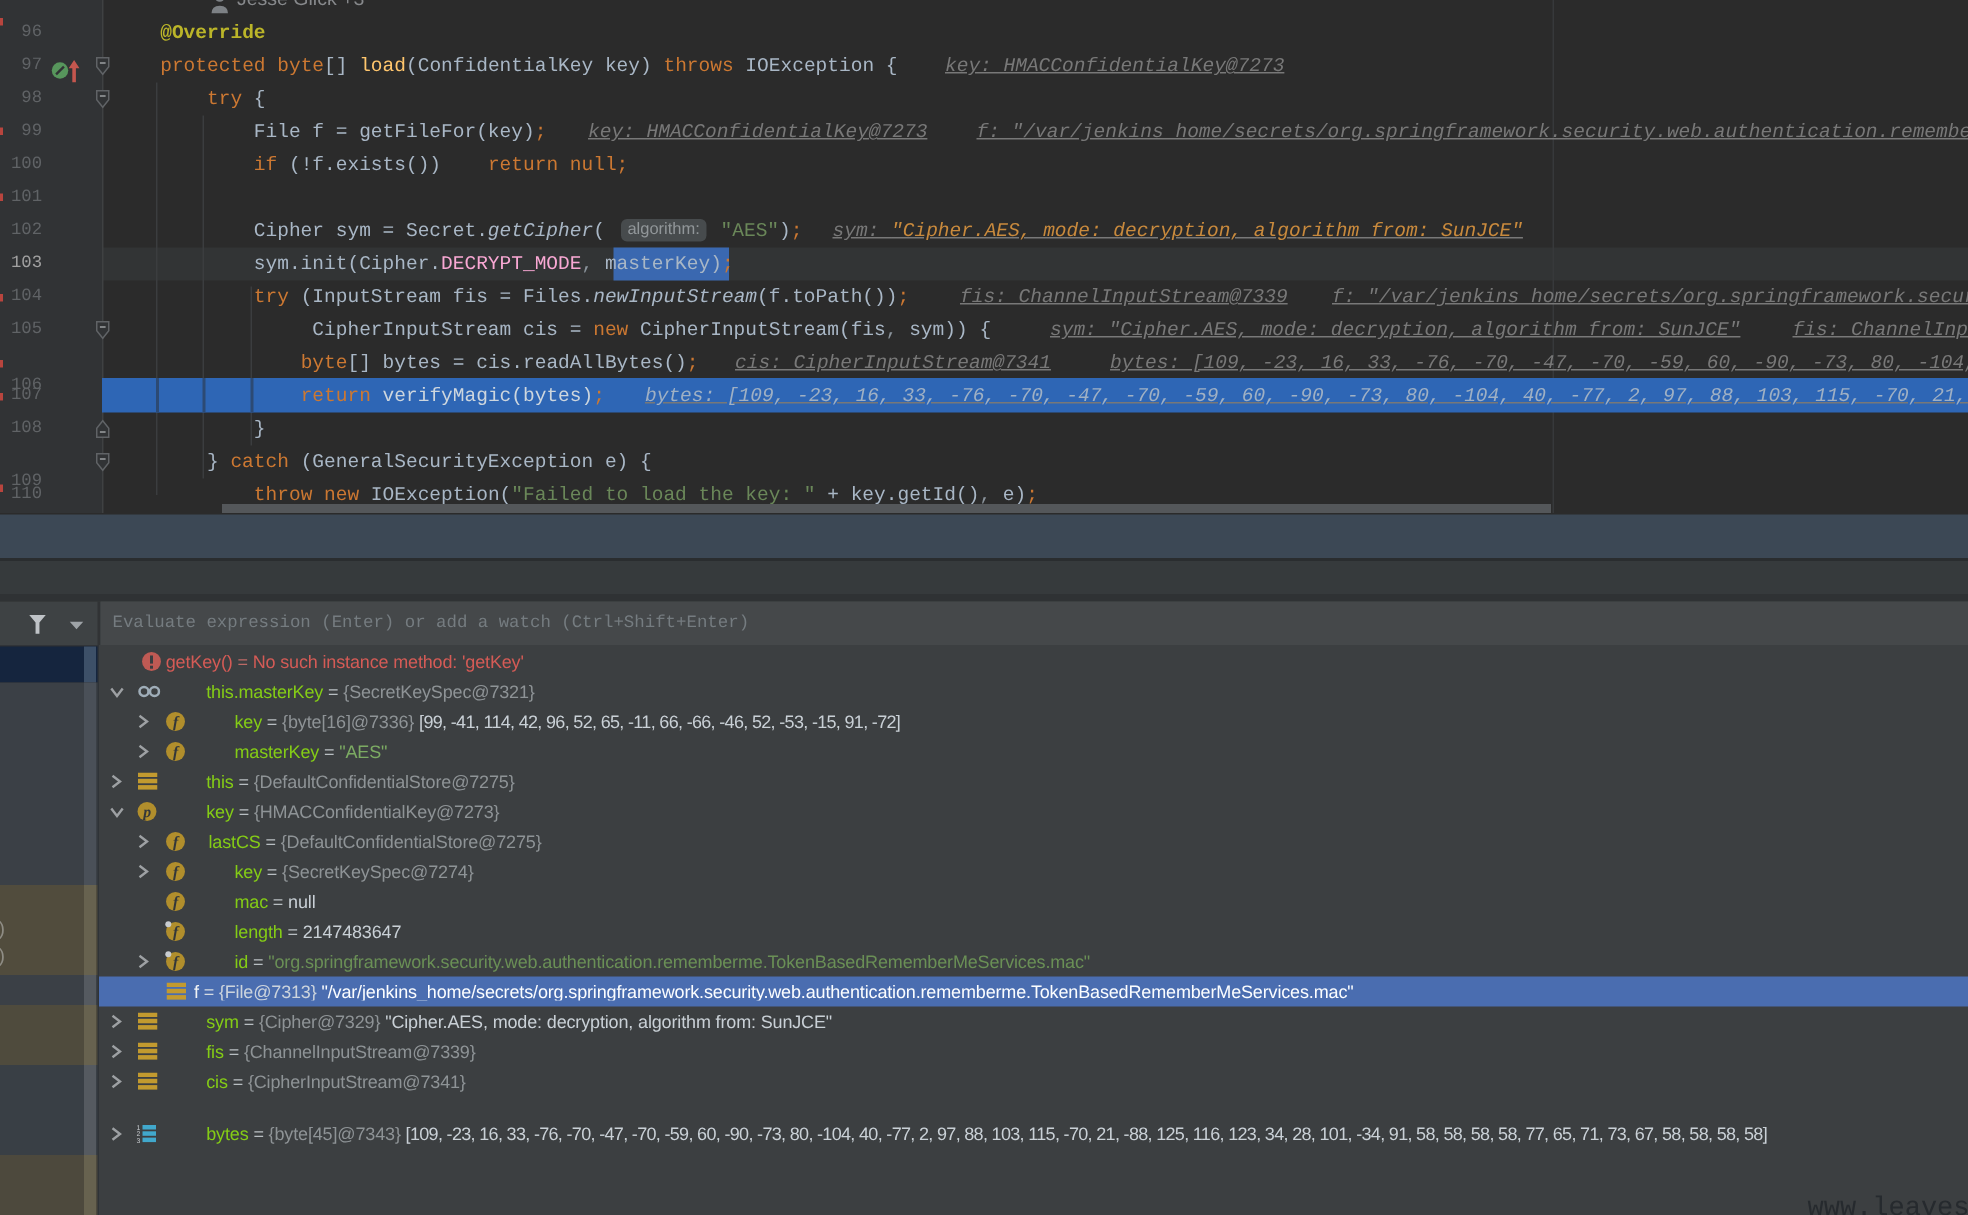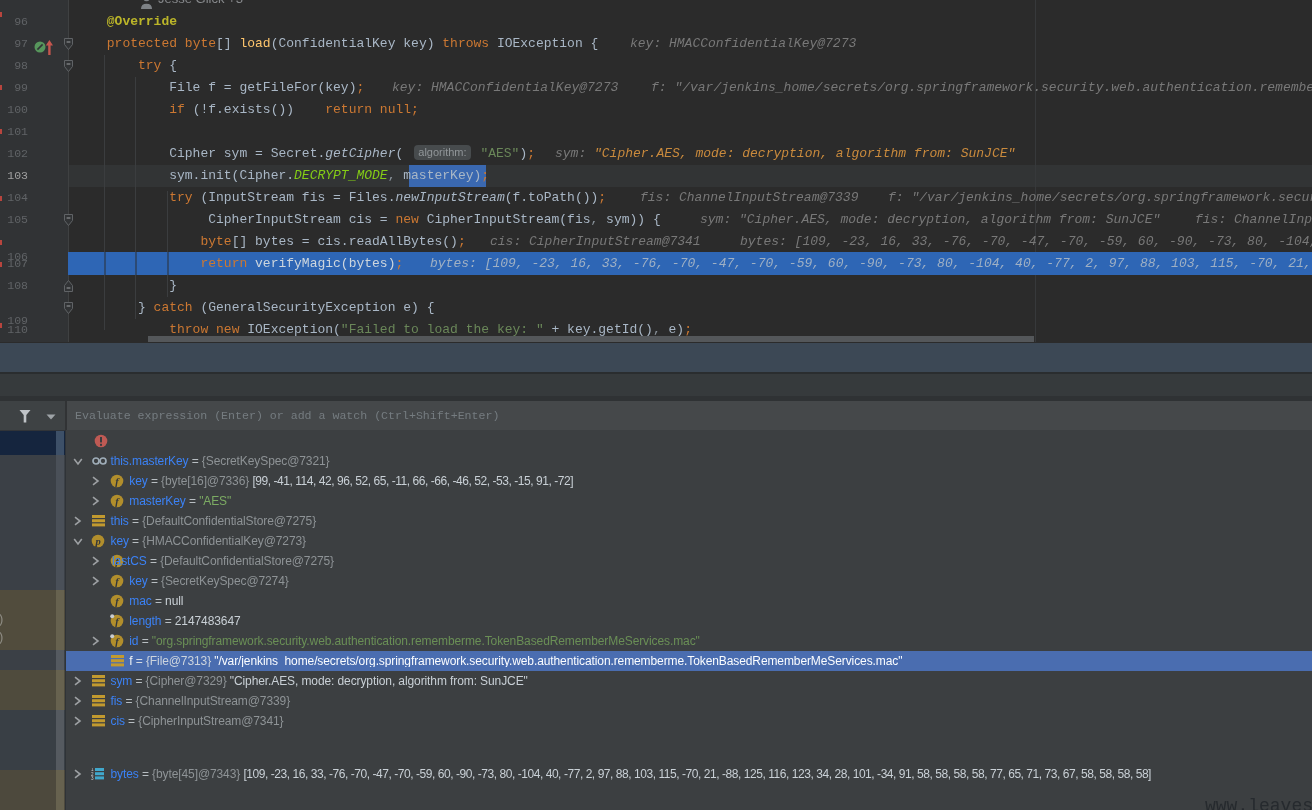--- a/index.html
+++ b/index.html
@@ -5,26 +5,26 @@
  font-family:"Liberation Sans",sans-serif;}
 .abs{position:absolute;}
 .code{position:absolute;left:0;width:1312px;height:22px;line-height:22px;
  font-family:"Liberation Mono",monospace;font-size:13px;white-space:pre;color:#a9b7c6;}
 .kw{color:#cc7832;}
 .ann{color:#bbb529;font-weight:bold;}
 .str{color:#6a8759;}
 .mth{color:#ffc66d;}
 .smc{color:#cc7832;}
 .it{font-style:italic;}
-.sf{color:#84cc16;font-style:italic;}
-.hint{position:absolute;top:0;font-style:italic;color:#787878;}
+.sf{color:#f9a8d4;}
+.hint{position:absolute;top:0;font-style:italic;color:#787878;text-decoration:underline;}
 .hintv{color:#c98a3d;}
 .ln{position:absolute;left:0;width:28px;text-align:right;height:22px;line-height:22px;
  font-family:"Liberation Mono",monospace;font-size:11.5px;color:#606366;}
-.nm{color:#3b82f6;}
+.nm{color:#84cc16;margin-left:27px;}
 .ref{color:#8e9396;}
 .wht{color:#c9d0d6;}
 .grn{color:#7cab63;}
 .grn2{color:#6a8f56;}
 .err{color:#d45b56;}
 .ticon{position:absolute;top:3px;}
 </style></head><body>
 
 <div class="abs" style="left:0;top:0;width:1312px;height:342px;overflow:hidden;background:#2b2b2b">
 <div class="abs" style="left:0;top:0;width:68px;height:342px;background:#313335"></div>
@@ -139,21 +139,21 @@
 <div class="abs" style="left:0;top:770px;width:66px;height:40px;background:#4d493d"></div>
 <div class="abs" style="left:56px;top:770px;width:8px;height:40px;background:#67624f"></div>
 <div class="abs" style="left:65px;top:430px;width:1px;height:380px;background:#2f3337"></div>
 <div class="abs" style="left:-1px;top:611px;font-family:'Liberation Sans',sans-serif;font-size:13px;color:#8f8d85">)</div>
 <div class="abs" style="left:-1px;top:629px;font-family:'Liberation Sans',sans-serif;font-size:13px;color:#8f8d85">)</div>
 <div class="abs" style="left:66px;top:651px;width:1246px;height:20px;background:#4a6db0"></div>
 <div class="abs" style="left:0;top:431px;width:1312px;height:20px;font-size:12px;letter-spacing:-0.1px;line-height:20px;white-space:pre;overflow:hidden"><svg class="ticon" style="left:94px;top:3px" width="14" height="14" viewBox="0 0 14 14">
       <circle cx="7" cy="7" r="6.3" fill="#bf5a54"></circle>
       <rect x="6" y="3" width="2" height="5.4" fill="#3a3d40"></rect>
       <rect x="6" y="9.8" width="2" height="2" fill="#3a3d40"></rect>
-    </svg></div>
+    </svg><div class="abs" style="left:110.5px;top:0"><span class="err">getKey()</span><span style="color:#bd6a66"> = </span><span class="err">No such instance method: 'getKey'</span></div></div>
 <div class="abs" style="left:0;top:451px;width:1312px;height:20px;font-size:12px;letter-spacing:-0.1px;line-height:20px;white-space:pre;overflow:hidden"><svg class="ticon" style="left:73px;top:6px;" width="10" height="9" viewBox="0 0 10 9">
       <path d="M1.2 2 L5 7 L8.8 2" stroke="#9da0a3" stroke-width="1.6" fill="none"></path>
     </svg><svg class="ticon" style="left:92px;top:4px" width="15" height="12" viewBox="0 0 15 12">
       <circle cx="4" cy="6" r="3" fill="none" stroke="#9fadb8" stroke-width="1.7"></circle>
       <circle cx="11" cy="6" r="3" fill="none" stroke="#9fadb8" stroke-width="1.7"></circle>
     </svg><div class="abs" style="left:110.5px;top:0"><span class="nm">this.masterKey</span><span style="color:#b8bec2"> = </span><span class="ref">{SecretKeySpec@7321}</span></div></div>
 <div class="abs" style="left:0;top:471px;width:1312px;height:20px;font-size:12px;letter-spacing:-0.1px;line-height:20px;white-space:pre;overflow:hidden"><svg class="ticon" style="left:91px;top:5px;" width="9" height="10" viewBox="0 0 9 10">
       <path d="M2 1.2 L7 5 L2 8.8" stroke="#9da0a3" stroke-width="1.6" fill="none"></path>
     </svg><svg class="ticon" style="left:110px;top:3px" width="14" height="14" viewBox="0 0 14 14">
       <circle cx="7" cy="7" r="6.3" fill="#b18e2c"></circle>
@@ -225,21 +225,21 @@
       <rect x="0" y="4.2" width="13" height="3" fill="#c29a2f"></rect>
       <rect x="0" y="8.4" width="13" height="3" fill="#c29a2f"></rect>
     </svg><div class="abs" style="left:110.5px;top:0"><span class="nm">fis</span><span style="color:#b8bec2"> = </span><span class="ref">{ChannelInputStream@7339}</span></div></div>
 <div class="abs" style="left:0;top:711px;width:1312px;height:20px;font-size:12px;letter-spacing:-0.1px;line-height:20px;white-space:pre;overflow:hidden"><svg class="ticon" style="left:73px;top:5px;" width="9" height="10" viewBox="0 0 9 10">
       <path d="M2 1.2 L7 5 L2 8.8" stroke="#9da0a3" stroke-width="1.6" fill="none"></path>
     </svg><svg class="ticon" style="left:92px;top:4px" width="13" height="12" viewBox="0 0 13 12">
       <rect x="0" y="0.0" width="13" height="3" fill="#c29a2f"></rect>
       <rect x="0" y="4.2" width="13" height="3" fill="#c29a2f"></rect>
       <rect x="0" y="8.4" width="13" height="3" fill="#c29a2f"></rect>
     </svg><div class="abs" style="left:110.5px;top:0"><span class="nm">cis</span><span style="color:#b8bec2"> = </span><span class="ref">{CipherInputStream@7341}</span></div></div>
-<div class="abs" style="left:0;top:764px;width:1200px;height:20px;font-size:12px;letter-spacing:-0.1px;line-height:20px;white-space:pre;overflow:hidden"><svg class="ticon" style="left:73px;top:5px;" width="9" height="10" viewBox="0 0 9 10">
+<div class="abs" style="left:0;top:746px;width:1200px;height:20px;font-size:12px;letter-spacing:-0.1px;line-height:20px;white-space:pre;overflow:hidden"><svg class="ticon" style="left:73px;top:5px;" width="9" height="10" viewBox="0 0 9 10">
       <path d="M2 1.2 L7 5 L2 8.8" stroke="#9da0a3" stroke-width="1.6" fill="none"></path>
     </svg><svg class="ticon" style="left:91px;top:4px" width="13" height="12" viewBox="0 0 13 12">
       <text x="0" y="3.4" font-size="4.6px" font-family="Liberation Sans" fill="#c8ccd0">1</text>
       <rect x="4" y="0.0" width="9" height="3" fill="#41a8cc"></rect>
       <text x="0" y="7.6" font-size="4.6px" font-family="Liberation Sans" fill="#c8ccd0">2</text>
       <rect x="4" y="4.2" width="9" height="3" fill="#41a8cc"></rect>
       <text x="0" y="11.8" font-size="4.6px" font-family="Liberation Sans" fill="#c8ccd0">3</text>
       <rect x="4" y="8.4" width="9" height="3" fill="#41a8cc"></rect>
     </svg><div class="abs" style="left:110.5px;top:0"><span class="nm">bytes</span><span style="color:#b8bec2"> = </span><span class="ref">{byte[45]@7343}</span> <span class="wht" style="letter-spacing:-0.45px">[109, -23, 16, 33, -76, -70, -47, -70, -59, 60, -90, -73, 80, -104, 40, -77, 2, 97, 88, 103, 115, -70, 21, -88, 125, 116, 123, 34, 28, 101, -34, 91, 58, 58, 58, 58, 77, 65, 71, 73, 67, 58, 58, 58, 58]</span></div></div>
 <div class="abs" style="left:1205px;top:797px;font-family:'Liberation Mono',monospace;font-size:18px;line-height:18px;color:#262a2e">www.leaves</div>

